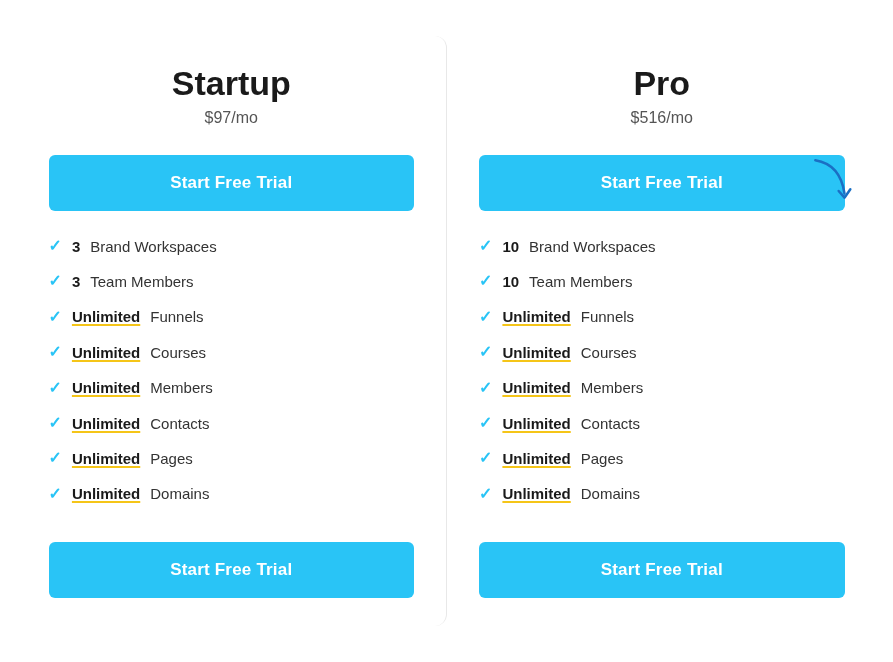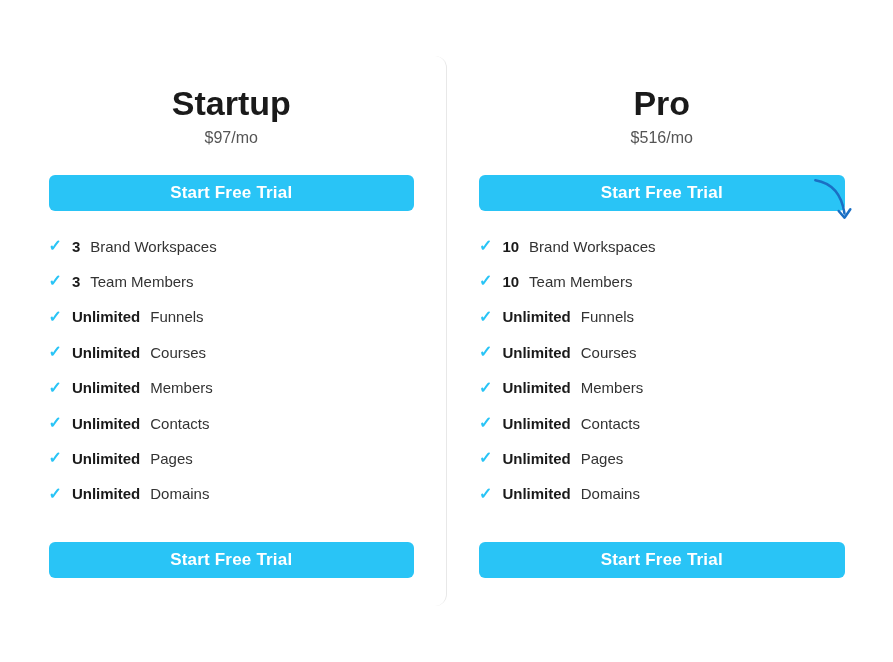--- a/index.html
+++ b/index.html
@@ -54,21 +54,21 @@
     .cta-button {
       display: block;
       width: 100%;
       background: #29c4f6;
       color: #ffffff;
       font-size: 17px;
       font-weight: 700;
       text-align: center;
       border: none;
       border-radius: 6px;
-      padding: 8px 0;
+      padding: 18px 0;
       cursor: pointer;
       margin-bottom: 24px;
       letter-spacing: 0.2px;
     }
 
     .features-list {
       list-style: none;
       width: 100%;
       margin-bottom: 24px;
       flex: 1;
@@ -87,20 +87,21 @@
     .check-icon {
       color: #29c4f6;
       font-size: 16px;
       font-weight: 700;
       flex-shrink: 0;
     }
 
     .feature-highlight {
       font-weight: 800;
       color: #1a1a1a;
+      text-decoration: underline;
       text-decoration-color: #f5c518;
       text-decoration-thickness: 2px;
       text-underline-offset: 2px;
       text-align: center;
     }
 
     .feature-number {
       font-weight: 800;
       color: #1a1a1a;
     }

